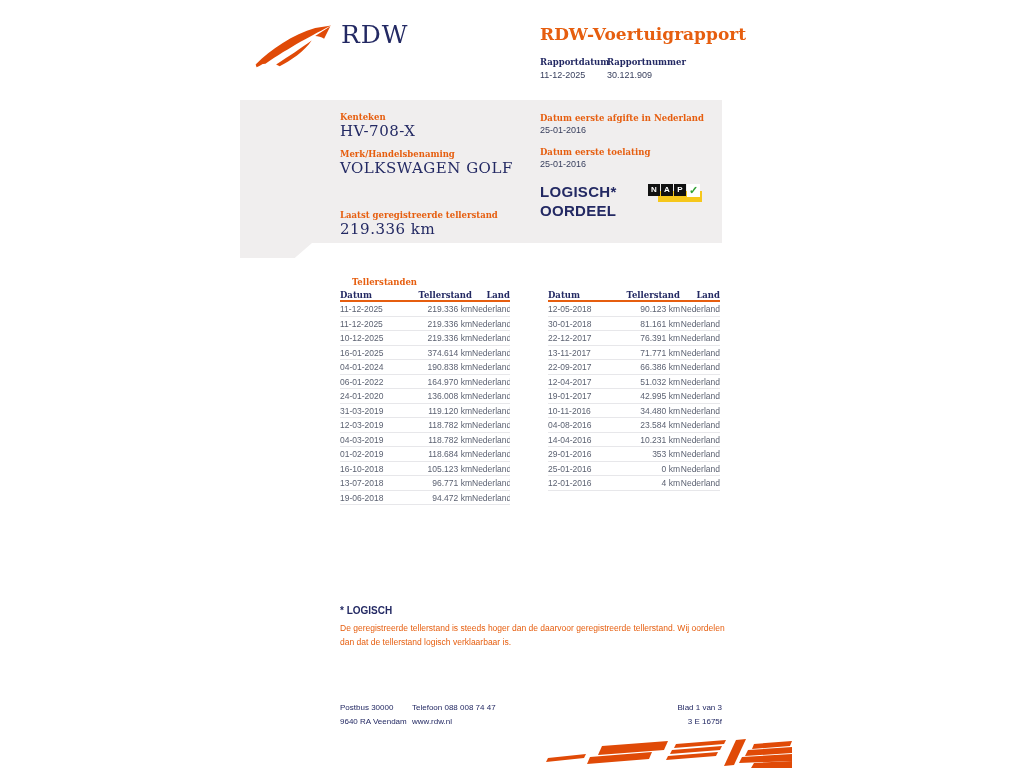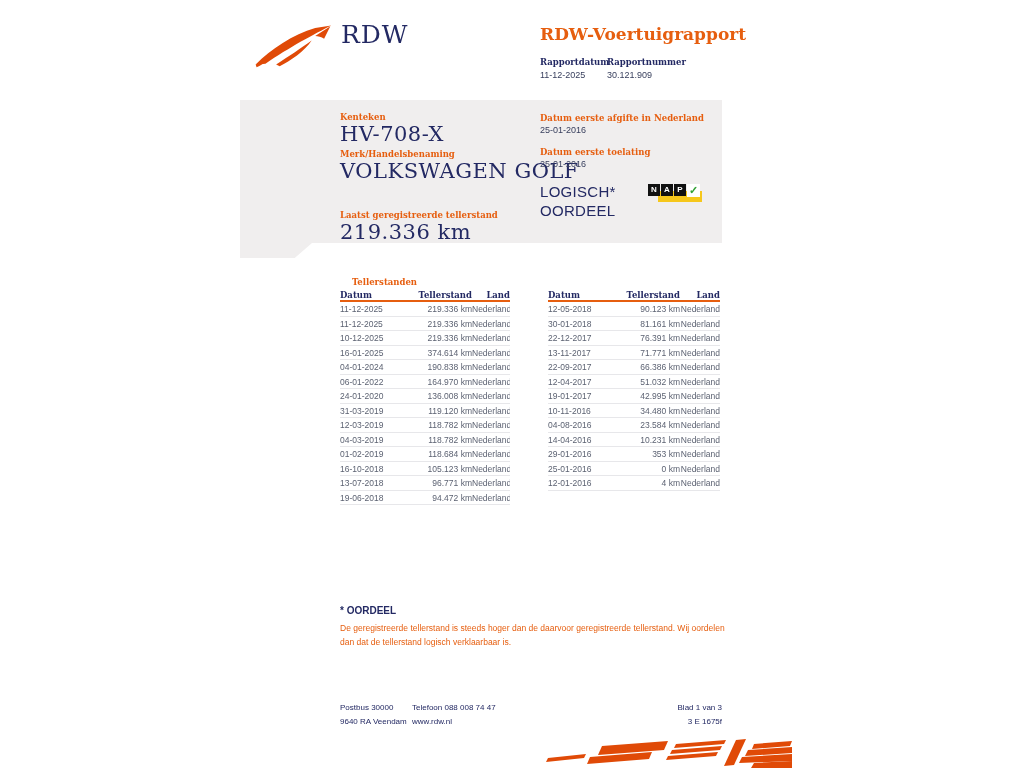--- a/index.html
+++ b/index.html
@@ -22,28 +22,28 @@
   .doc-title{position:absolute;left:540px;top:24px;font-family:"DejaVu Serif",serif;font-weight:bold;font-size:17px;color:var(--accent-orange);text-align:right;}
   .meta-label{position:absolute;font-family:"DejaVu Serif",serif;font-weight:bold;font-size:8.5px;color:var(--navy);}
   .meta-value{position:absolute;font-size:9px;color:#39405E;}
   .ml1{left:540px;top:57px;} .mv1{left:540px;top:70px;}
   .ml2{left:607px;top:57px;} .mv2{left:607px;top:70px;}
 
   
   .panel{position:absolute;left:240px;top:100px;width:482px;height:143px;background:var(--panel-gray);padding-left:19px;}
   .panel-flap{position:absolute;left:240px;top:243px;width:72px;height:15px;background:var(--panel-gray);clip-path:polygon(0 0,100% 0,76% 100%,0 100%);}
   .p-label{position:absolute;font-family:"DejaVu Serif",serif;font-weight:bold;font-size:8.5px;color:var(--accent-orange);}
-  .p-value-big{position:absolute;font-family:"DejaVu Serif",serif;font-size:21px;letter-spacing:0.5px;color:var(--navy);}
+  .p-value-big{position:absolute;font-family:"DejaVu Serif",serif;font-size:15px;letter-spacing:0.5px;color:var(--navy);}
   .p-value-sm{position:absolute;font-size:9px;color:#39405E;}
   .kenteken-label{left:100px;top:12px;} .kenteken-value{left:100px;top:22px;}
   .merk-label{left:100px;top:49px;} .merk-value{left:100px;top:59px;}
   .teller-label{left:100px;top:110px;} .teller-value{left:100px;top:120px;}
   .afgifte-label{left:300px;top:13px;} .afgifte-value{left:300px;top:25px;}
   .toelating-label{left:300px;top:47px;} .toelating-value{left:300px;top:59px;}
-  .oordeel{position:absolute;left:300px;top:82px;font-weight:normal;font-size:15px;line-height:19px;color:var(--navy);letter-spacing:0.3px;}
+  .oordeel{position:absolute;left:300px;top:82px;font-weight:bold;font-size:15px;line-height:19px;color:var(--navy);letter-spacing:0.3px;}
 
   
   .nap{position:absolute;left:408px;top:84px;width:56px;height:22px;}
   .nap-yellow{position:absolute;left:10px;top:7px;width:44px;height:11px;background:var(--nap-yellow);}
   .nap-box{position:absolute;top:0;width:12px;height:12px;background:#111;color:#fff;font-weight:bold;font-size:8px;line-height:12px;text-align:center;}
   .nap-n{left:0;} .nap-a{left:13px;} .nap-p{left:26px;}
   .nap-check{position:absolute;left:39px;top:0;width:13px;height:13px;background:#fff;color:var(--check-green);font-weight:bold;font-size:11px;line-height:13px;text-align:center;}
 
   
   .tables-title{position:absolute;left:352px;top:277px;font-family:"DejaVu Serif",serif;font-weight:bold;font-size:8.5px;color:var(--accent-orange);}
@@ -266,21 +266,21 @@
           <div class="tcell c2">Nederland</div>
         </div>
         <div class="trow">
           <div class="tcell c0">12-01-2016</div>
           <div class="tcell c1">4 km</div>
           <div class="tcell c2">Nederland</div>
         </div>
       </div>
   </div>
 
-  <div class="footnote-title">* OORDEEL</div>
+  <div class="footnote-title">* LOGISCH</div>
   <div class="footnote-text">De geregistreerde tellerstand is steeds hoger dan de daarvoor geregistreerde tellerstand. Wij oordelen dan dat de tellerstand logisch verklaarbaar is.</div>
 
   <div class="footer">
     <div class="f-col f-address">
       <div>Postbus 30000</div>
       <div>9640 RA Veendam</div>
     </div>
     <div class="f-col f-contact">
       <div>Telefoon 088 008 74 47</div>
       <div>www.rdw.nl</div>

